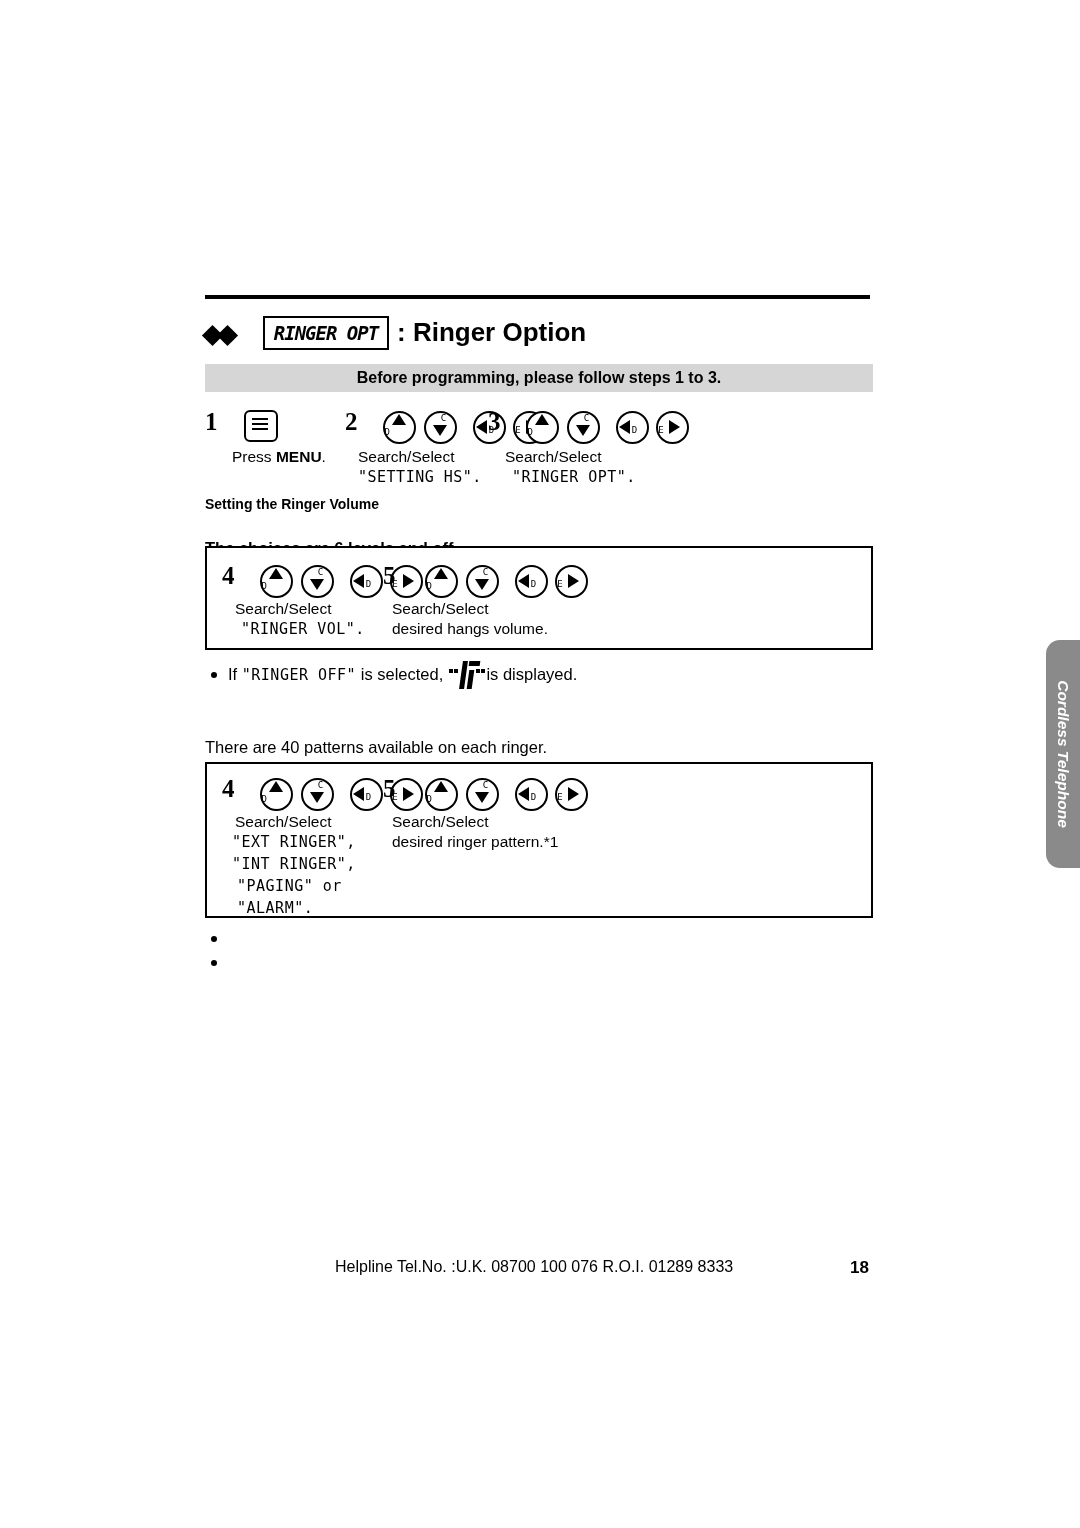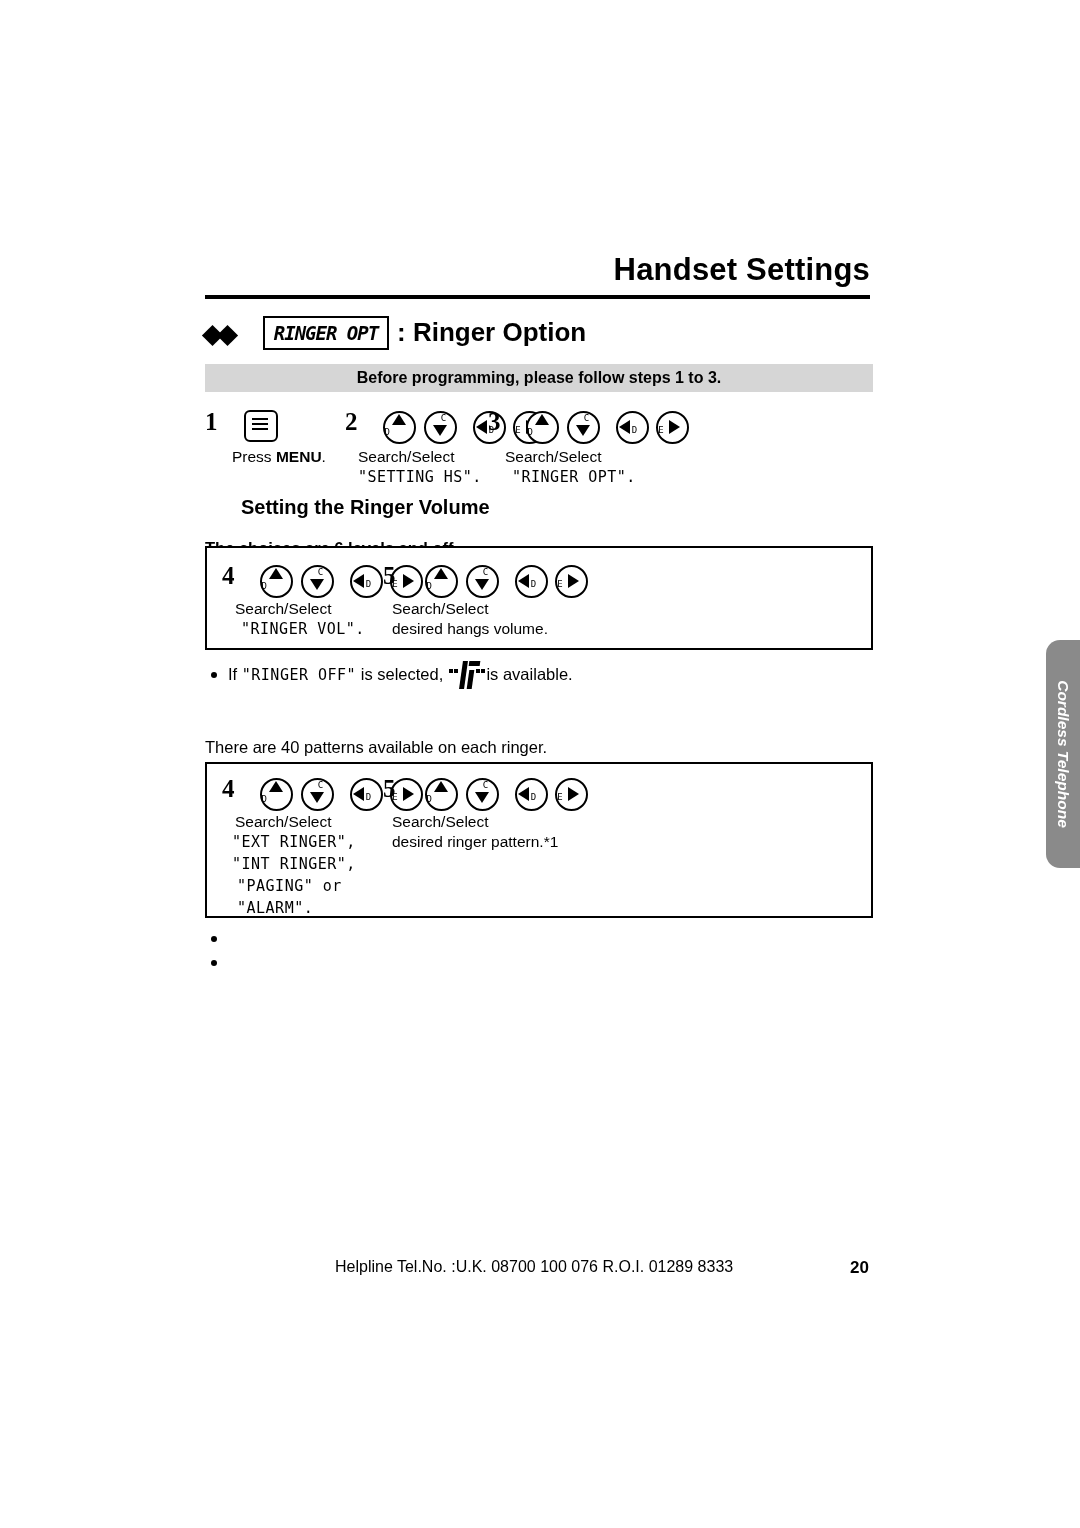--- a/index.html
+++ b/index.html
@@ -121,28 +121,27 @@
   .seg-off .b1{left:13px;top:0px;width:5px;height:28px;transform:skewX(-8deg);}
   .seg-off .b2{left:21px;top:0px;width:11px;height:5px;transform:skewX(-8deg);}
   .seg-off .b3{left:20px;top:9px;width:5px;height:19px;transform:skewX(-8deg);}
   .seg-off .tick{position:absolute;width:4px;height:4px;background:#000;}
   .seg-off .t1{left:1px;top:8px;}
   .seg-off .t2{left:6px;top:8px;}
   .seg-off .t3{left:28px;top:8px;}
   .seg-off .t4{left:33px;top:8px;}
 
   .txt{position:absolute;font-size:16.5px;line-height:23px;}
-  .h3{position:absolute;font-size:20px;font-weight:bold;margin-left:36px;}
+  .h3{position:absolute;font-size:14px;font-weight:bold;}
 </style>
 </head>
 <body>
 
 <div class="page">
 
-  <div class="title">Handset Settings</div>
   <div class="title-rule"></div>
 
   <div class="sec-head">
     <div class="diamonds">
       <span class="dia a"></span>
         <span class="dia b"></span>
     </div>
     <div class="lcd-chip">RINGER OPT</div>
     <div class="sec-title">: Ringer Option</div>
   </div>
@@ -209,21 +208,21 @@
     <span class="navkey right"><span class="ring"></span><span class="tri"></span><span class="sm">E</span></span>
   </div>
   <div class="caption" style="position:absolute;left:392px;top:600px;">Search/Select</div>
   <div class="caption" style="position:absolute;left:392px;top:620px;">desired hangs volume.</div>
 
   <span class="dot" style="left:211px;top:672px;"></span>
   <div class="txt" style="left:228px;top:661px;width:640px;">
     <span>If </span><span class="mono">"RINGER OFF"</span><span> is selected, </span><span class="seg-off">
       <span class="bar b1"></span><span class="bar b2"></span><span class="bar b3"></span>
       <span class="tick t1"></span><span class="tick t2"></span><span class="tick t3"></span><span class="tick t4"></span>
-    </span><span> is available.</span>
+    </span><span> is displayed.</span>
   </div>
 
   <div class="txt" style="left:205px;top:736px;">There are 40 patterns available on each ringer.</div>
 
   <div class="box" style="left:205px;top:762px;width:664px;height:152px;"></div>
 
   <div class="steps" style="left:222px;top:775px;">
     <span class="stepnum">4</span>
     <span style="display:inline-block;width:14px;"></span>
     <span class="navkey up"><span class="ring"></span><span class="tri"></span><span class="sm">D</span></span>
@@ -254,16 +253,16 @@
 
   <span class="dot" style="left:211px;top:960px;"></span>
 
 
   <div class="sidetab">
     <span>Cordless Telephone</span>
   </div>
 
   <div class="footer">
     <div class="ft-text">Helpline Tel.No. :U.K. 08700 100 076  R.O.I. 01289 8333</div>
-    <div class="ft-page">20</div>
+    <div class="ft-page">18</div>
   </div>
 
 </div>
 
 </body></html>

